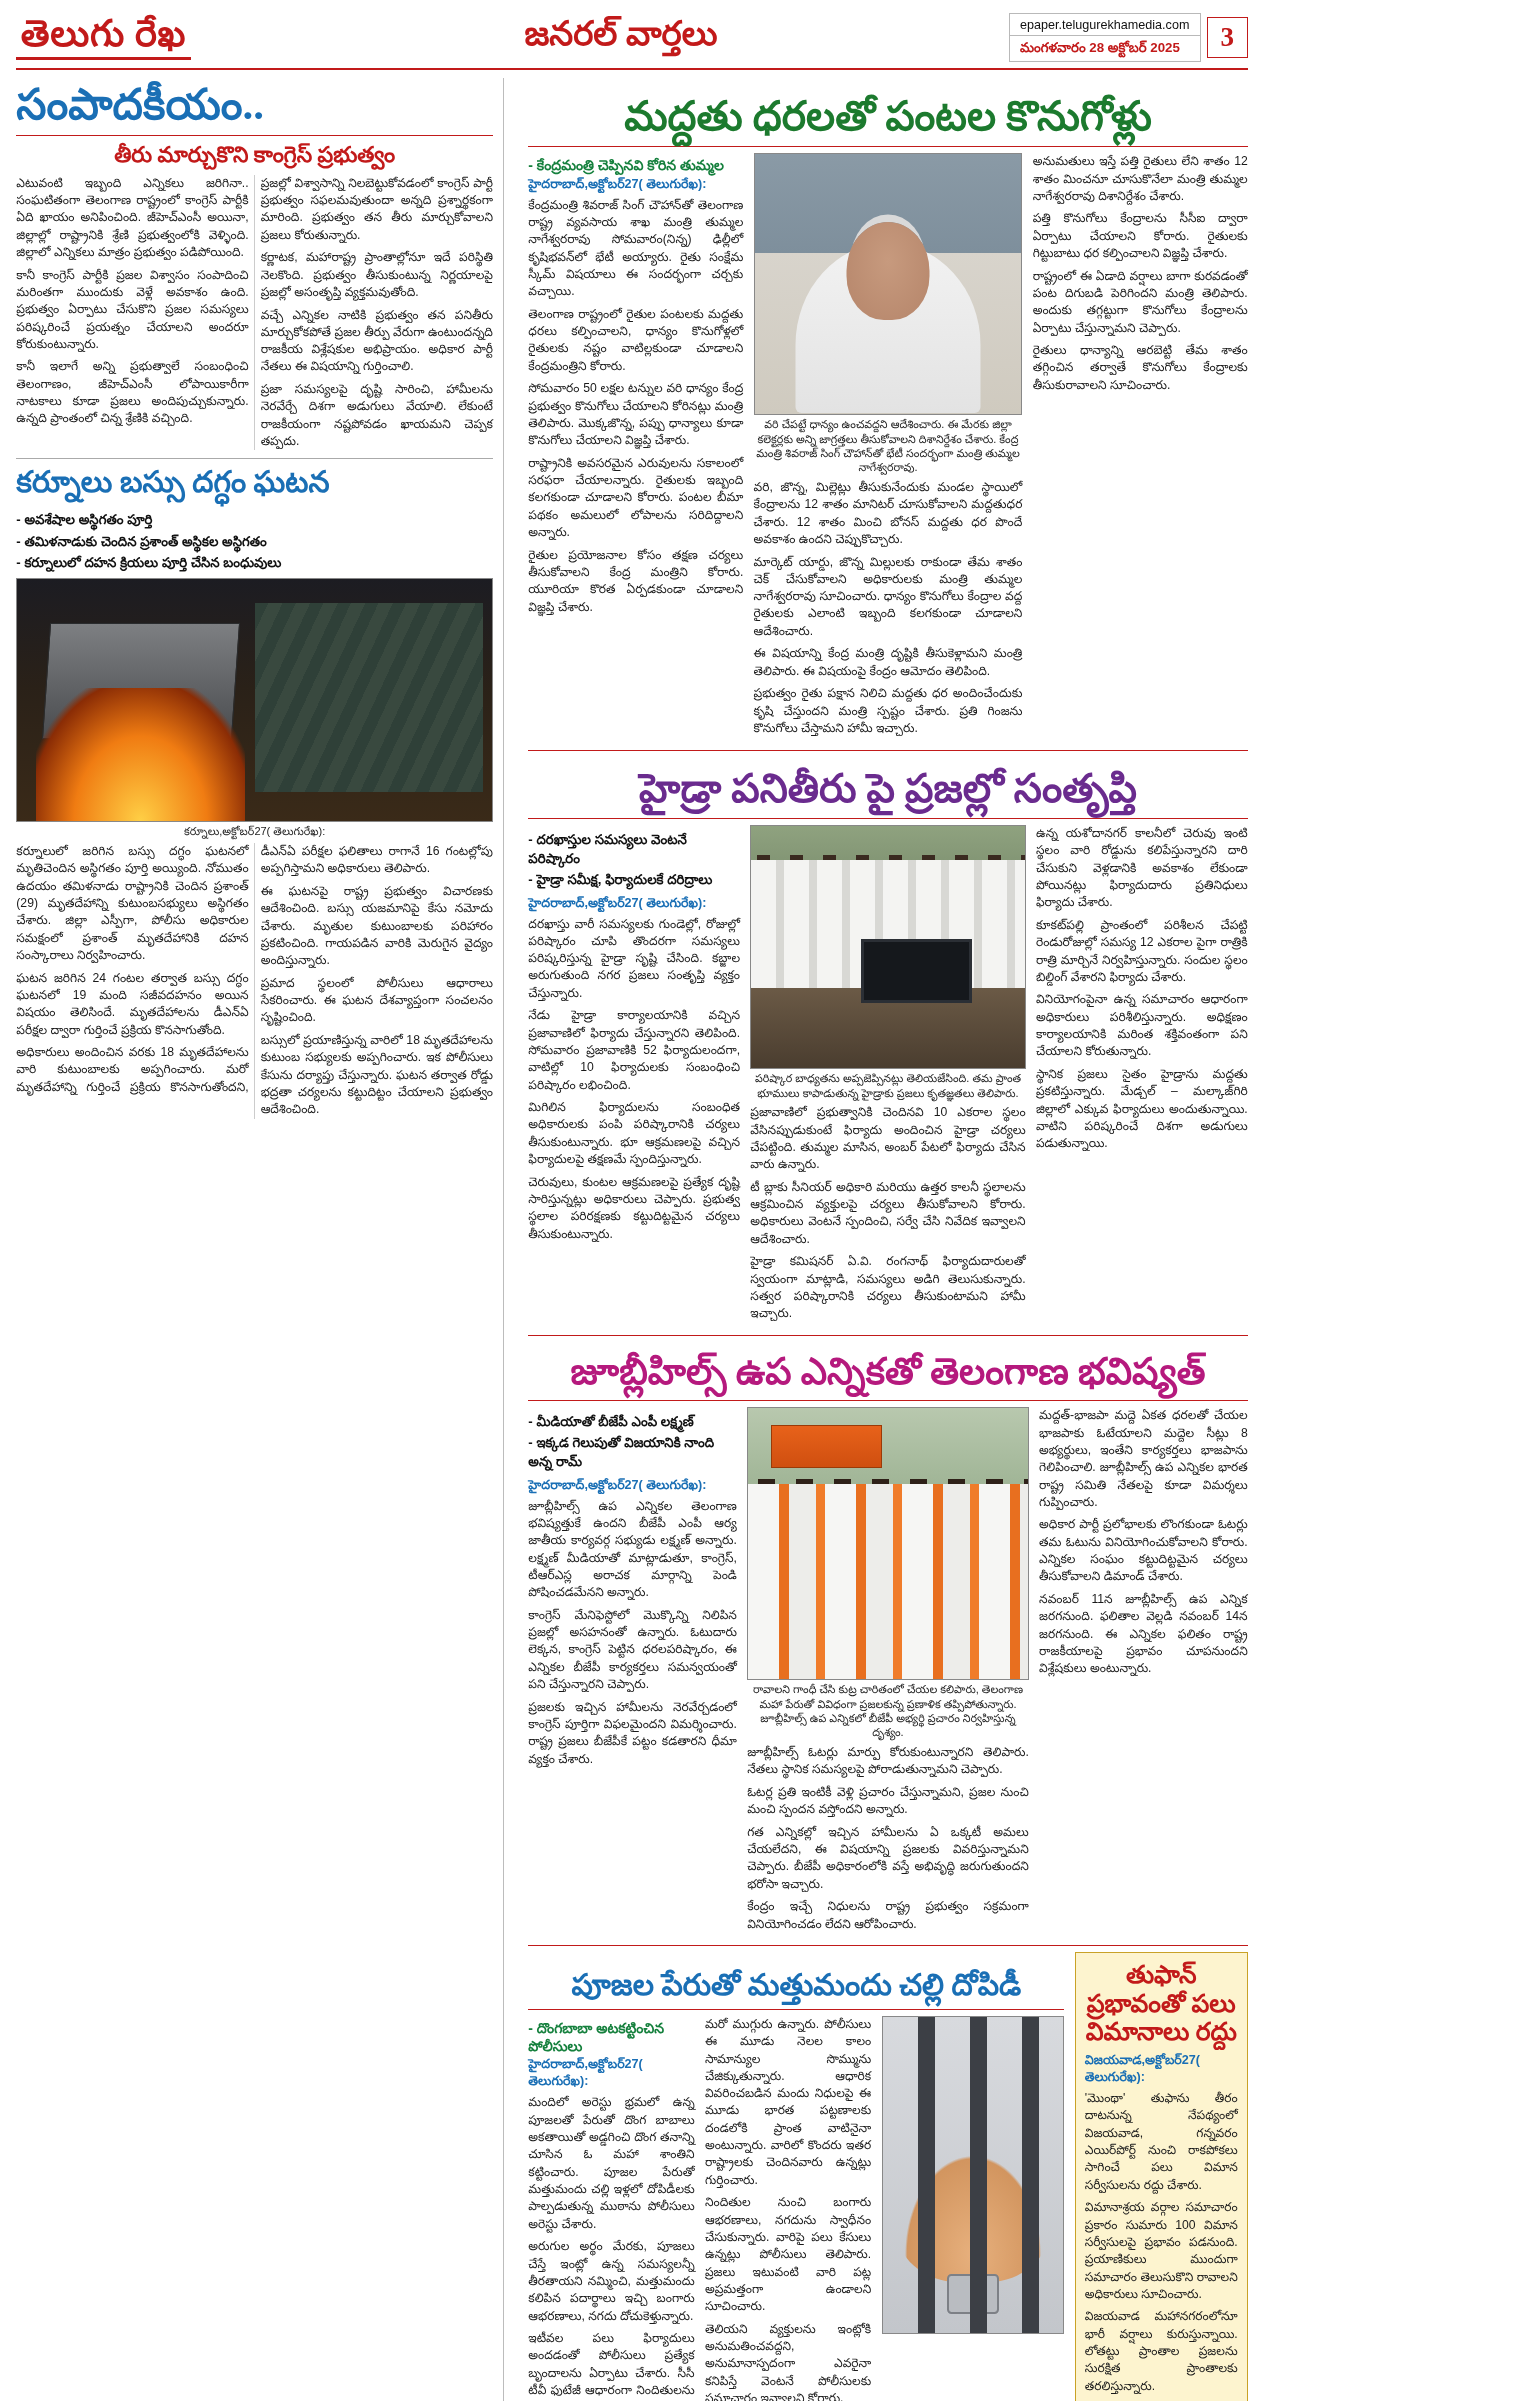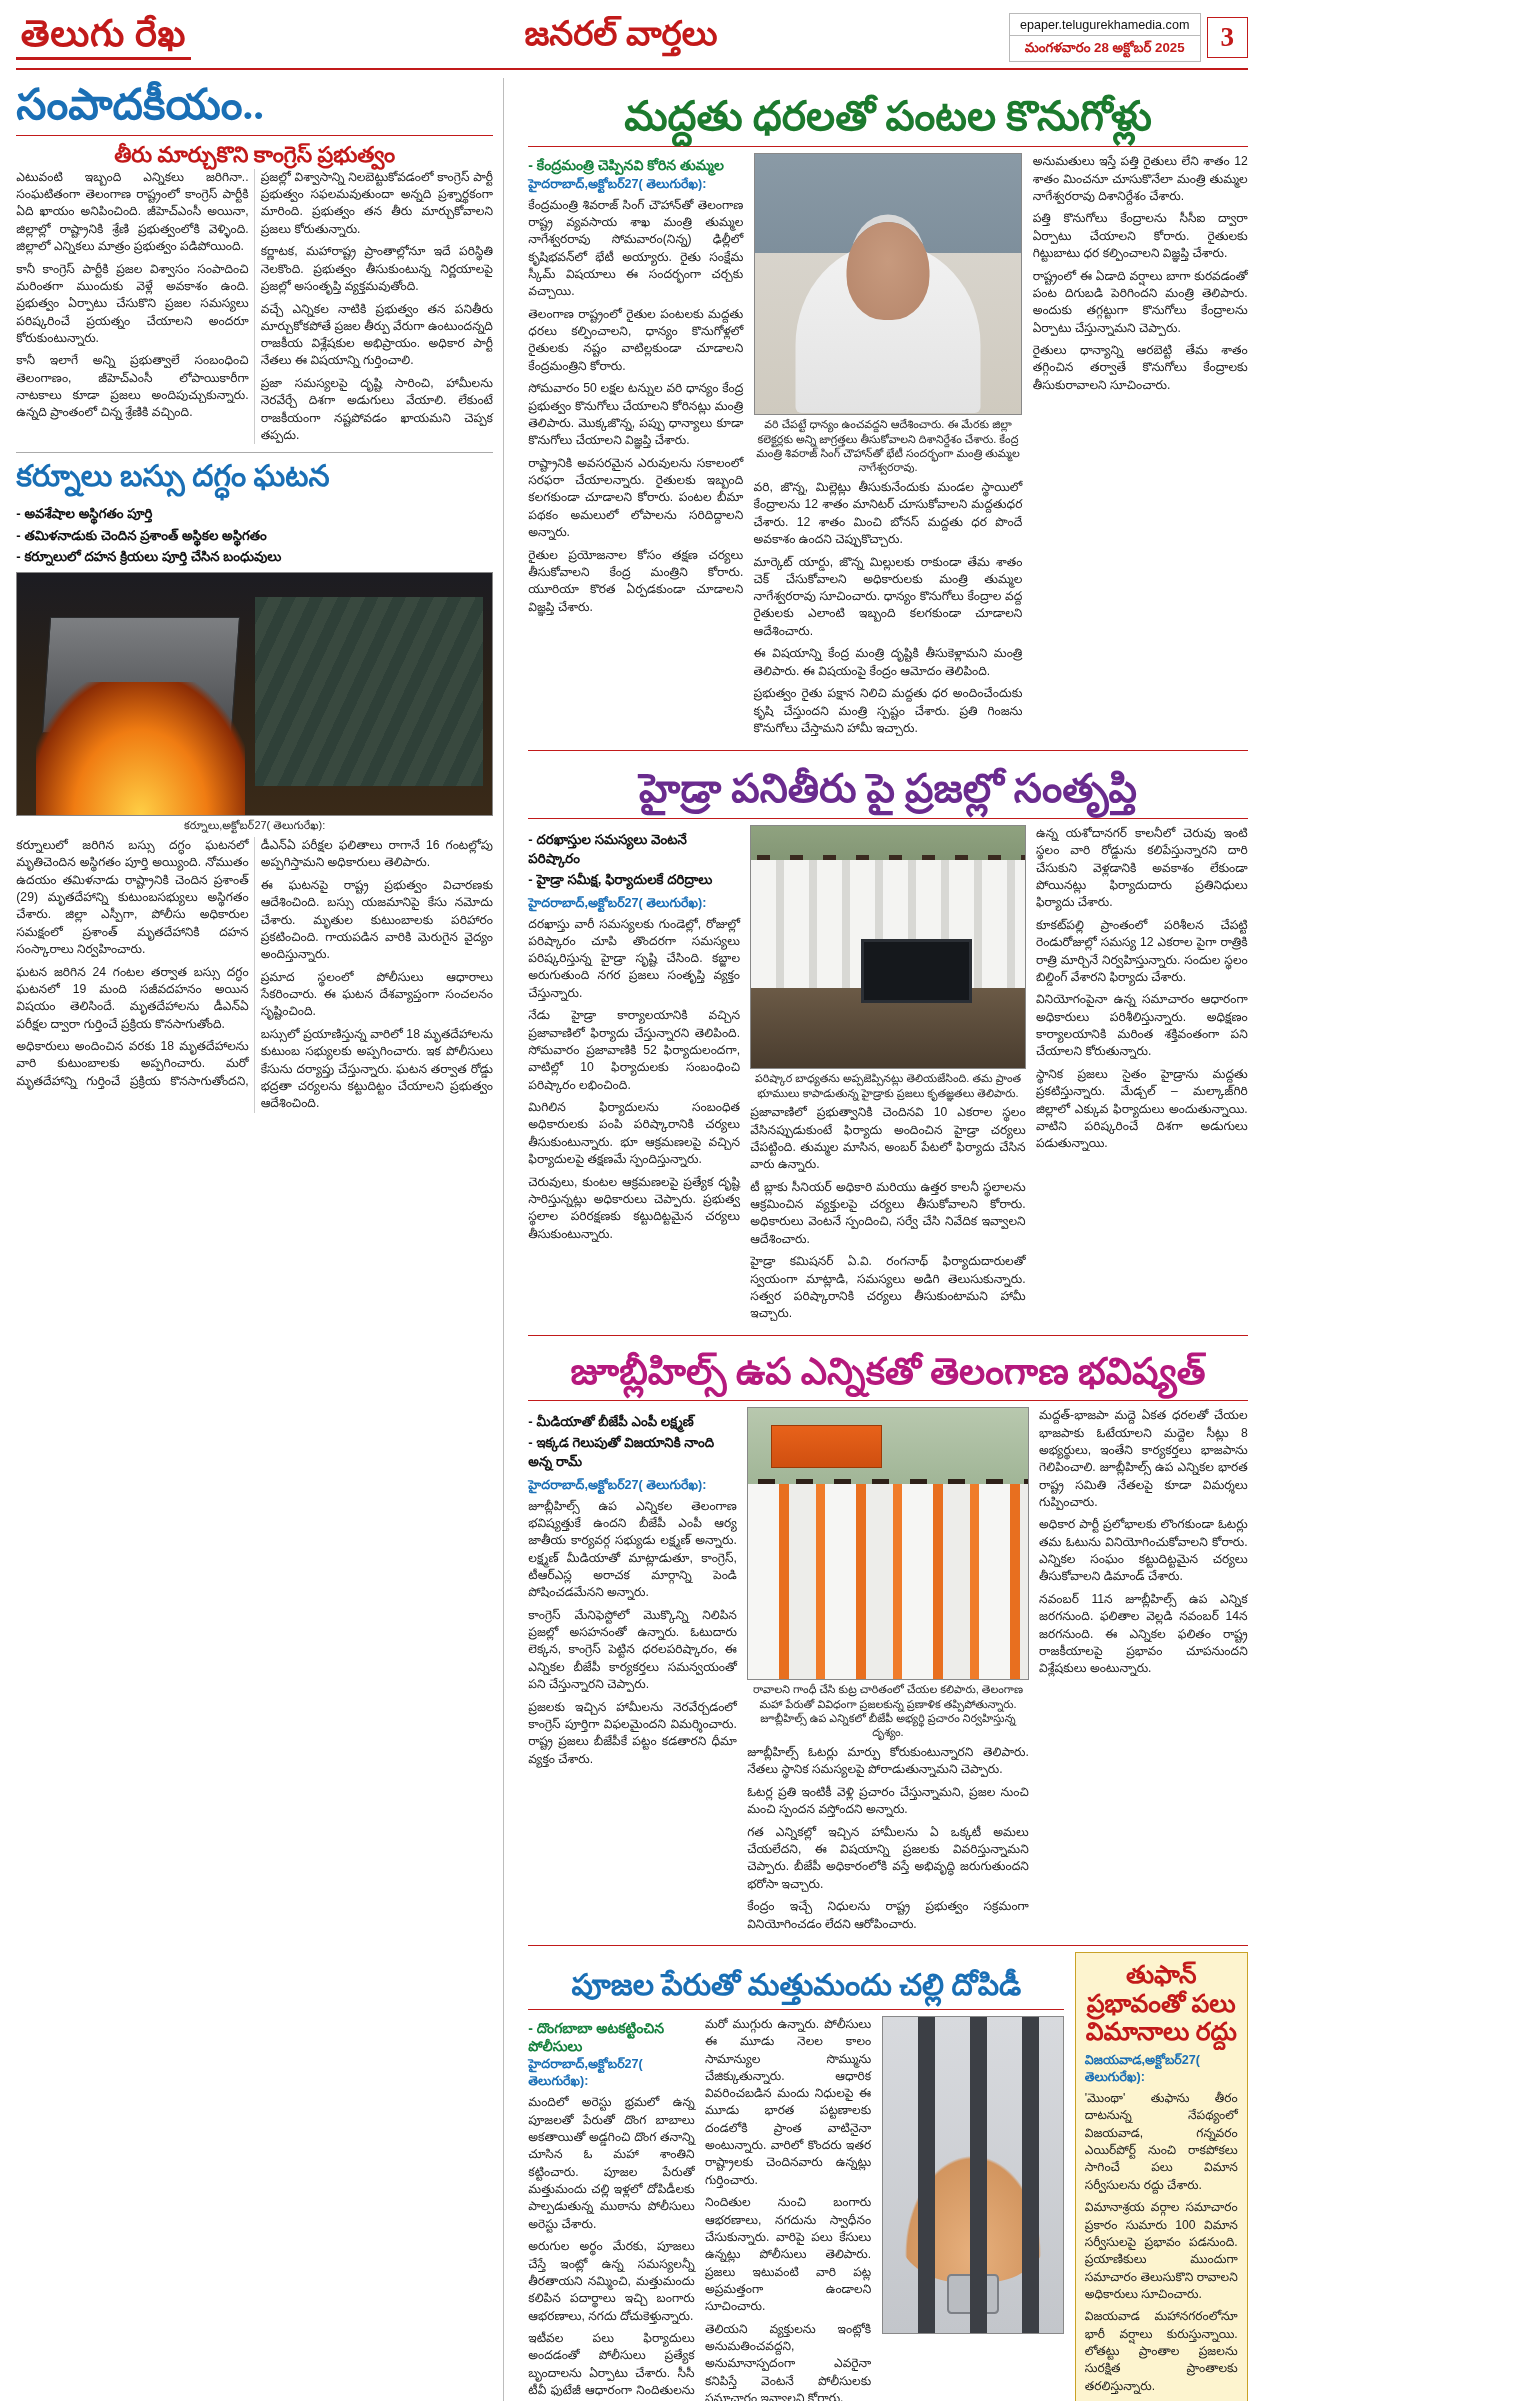--- a/index.html
+++ b/index.html
@@ -54,21 +54,21 @@
     color: #c21a1a;
   }
   .masthead-right {
     width: 318px;
     display: flex;
     align-items: center;
     justify-content: flex-end;
     gap: 6px;
   }
   .epaper-block {
-    text-align: center;
+    text-align: left;
     border: 0.7px solid #b9b9b9;
   }
   .epaper-url {
     font-size: 12.6px;
     padding: 3.7px 10.3px 3px 10.3px;
     color: #111;
     border-bottom: 0.7px solid #b9b9b9;
     white-space: nowrap;
   }
   .epaper-date {
@@ -115,20 +115,21 @@
     color: #1a6fb5;
     line-height: 1.1;
     margin: 3px 0 7.4px 0;
   }
   .editorial-sub {
     font-family: "Liberation Serif", serif;
     font-size: 22px;
     font-weight: bold;
     color: #c21a1a;
     text-align: center;
+    margin-bottom: 6px;
     line-height: 1.2;
   }
   .big-head {
     font-family: "Liberation Serif", serif;
     font-weight: bold;
     line-height: 1.1;
     text-align: center;
     margin-top: 16px;
   }
   .head-green { color: #1c7a2e; font-size: 41px; }

